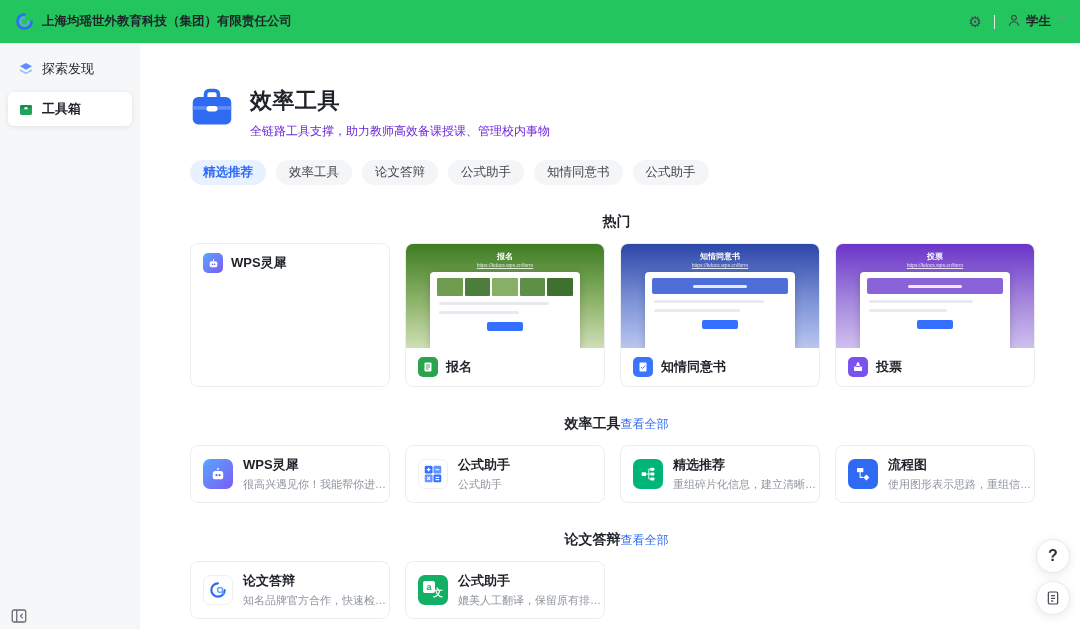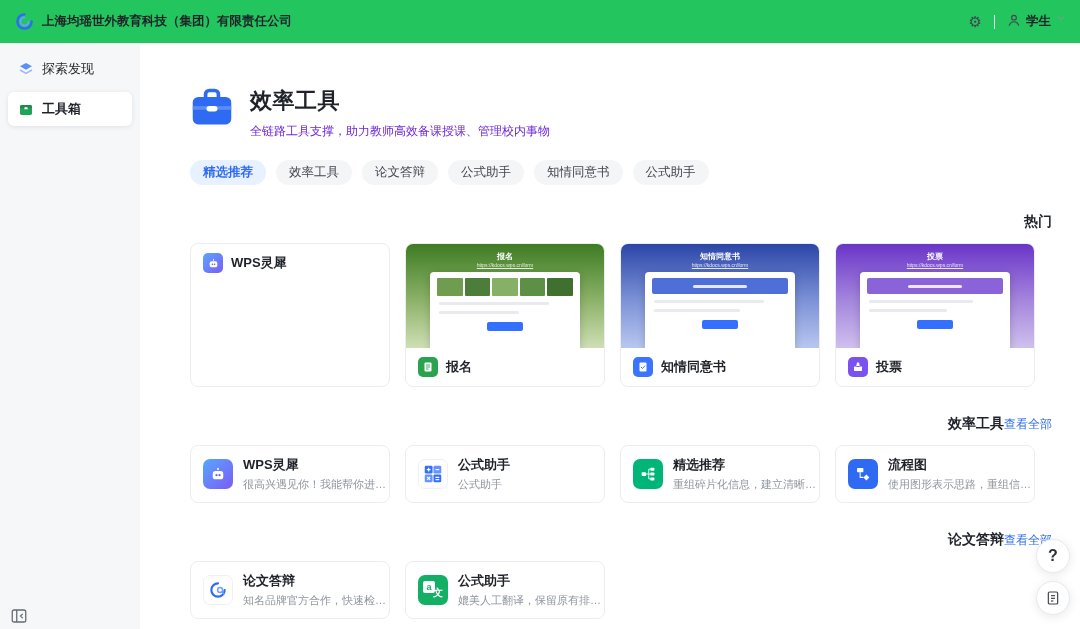--- a/index.html
+++ b/index.html
@@ -44,21 +44,21 @@
 
   
   .tabs { display:flex; gap:10px; margin-top:20px; }
   .tab {
     padding:4px 13px; border-radius:14px; font-size:12.5px; color:#41464f;
     background:#f4f5f6; cursor:pointer; white-space:nowrap;
   }
   .tab.active { background:#e8f1ff; color:#2e6bf2; font-weight:700; }
 
   
-  .sec-head { display:flex; justify-content:flex-end; align-items:center; margin:28px 17px 12px; width:845px; }
+  .sec-head { display:flex; justify-content:center; align-items:center; margin:28px 4px 12px; width:845px; }
   .sec-title { font-size:14px; font-weight:800; }
   .view-all { font-size:12px; color:#2e6bf2; cursor:pointer; }
 
   
   .grid4 { display:grid; grid-template-columns:repeat(4,200px); gap:15px; }
   .hot-card { border:1px solid #ebedf0; border-radius:8px; overflow:hidden; background:#fff; cursor:pointer; }
   .preview { height:104px; position:relative; overflow:hidden; }
 
   .pv-wps { background:linear-gradient(115deg,#f9edec 0%,#f7f3ee 45%,#e9f2e3 100%); }
   .pv-brand { position:absolute; top:9px; left:0; right:0; text-align:center;

